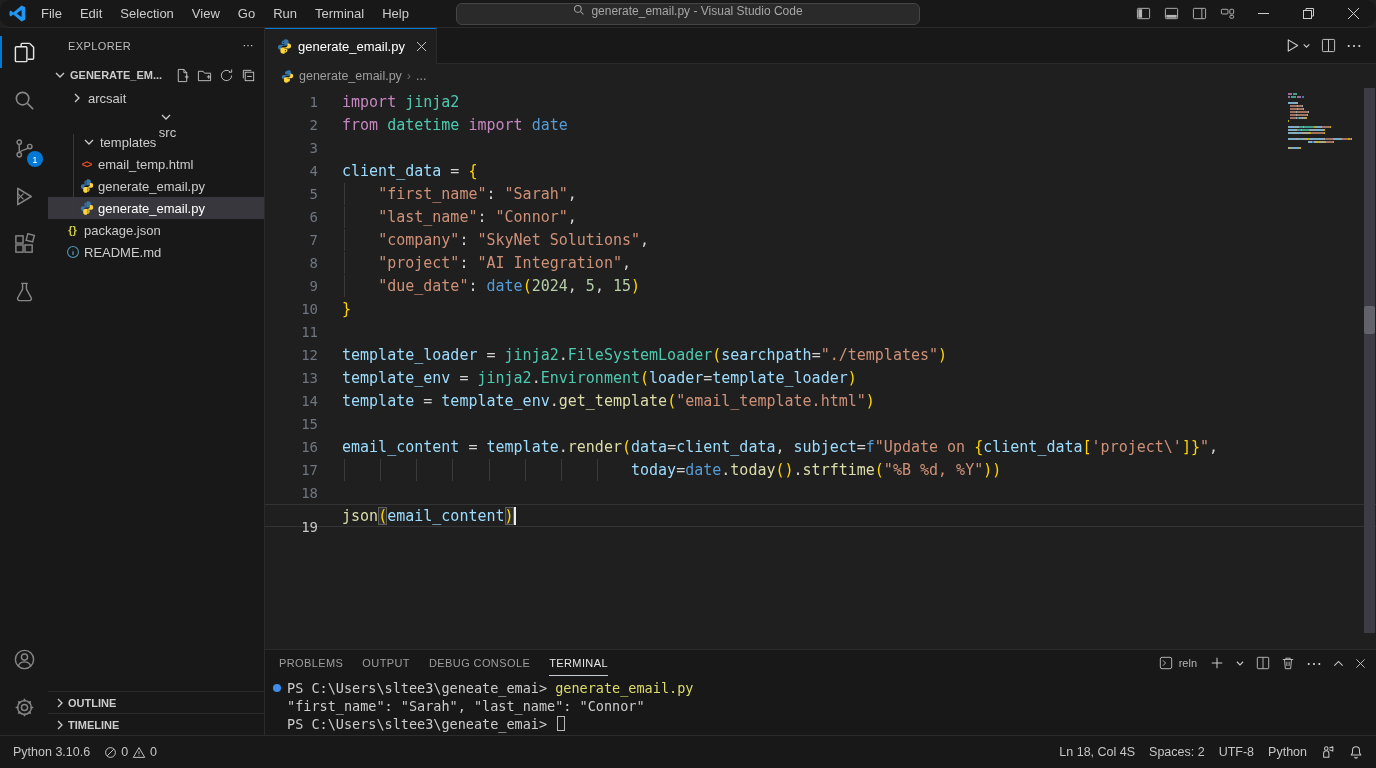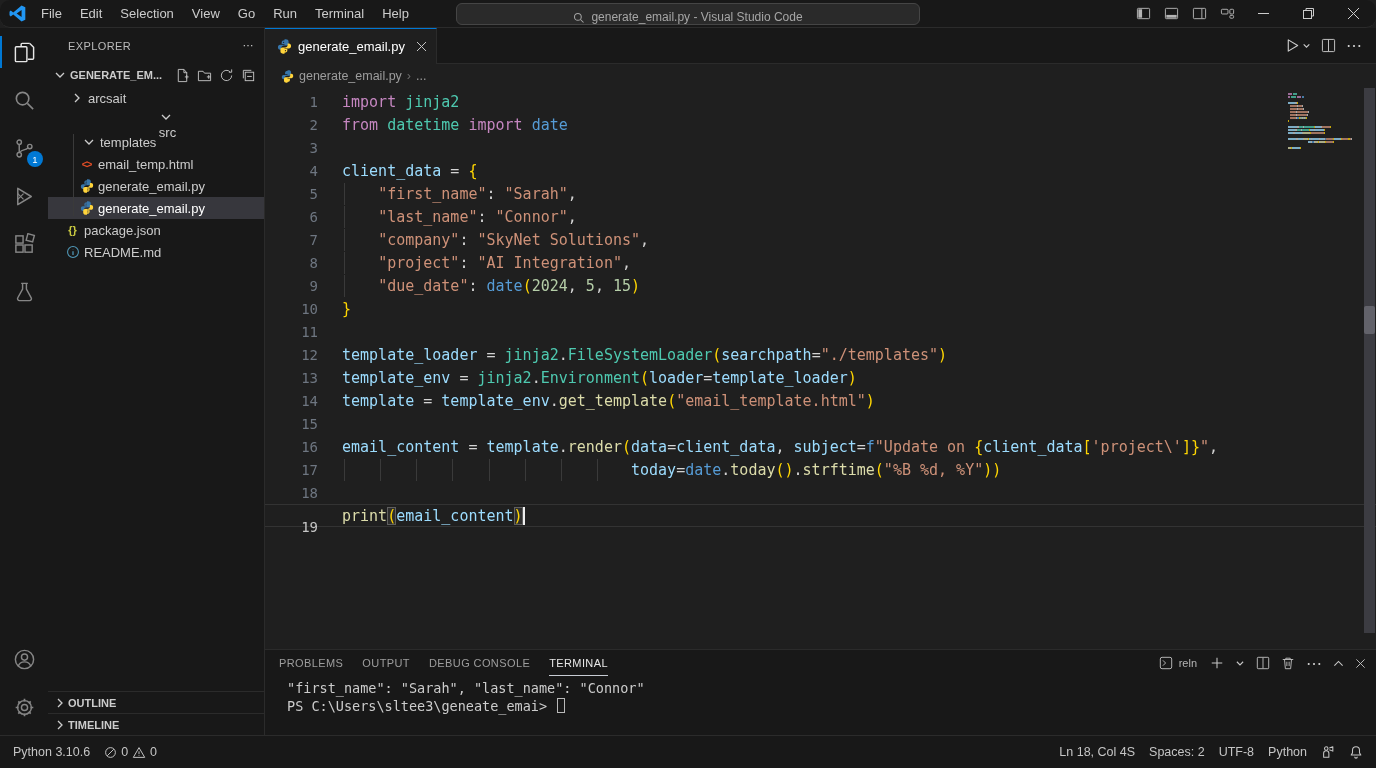--- a/index.html
+++ b/index.html
@@ -8,21 +8,21 @@
   svg { display:block; }
   #app { width:1376px; height:768px; display:flex; flex-direction:column; }
 
   
   #titlebar { height:28px; background:#181818; display:flex; align-items:center;
     border-bottom:1px solid #2b2b2b; position:relative; flex:none;border-radius:10px; }
   #logo { margin:0 6px 0 9px; }
   .menu-item { font-size:13px; color:#cccccc; padding:0 9px; line-height:28px; cursor:default; }
   #title-search { position:absolute; left:50%; top:3px; transform:translateX(-50%);
     width:464px; height:22px; background:#2a2a2a; border:1px solid #454545; border-radius:6px;
-    display:flex; align-items:flex-end; justify-content:center; gap:6px; color:#a6a6a6; font-size:12px; }
+    display:flex; align-items:flex-start; justify-content:center; gap:6px; color:#a6a6a6; font-size:12px; }
   #win-controls { margin-left:auto; display:flex; align-items:center; height:28px; }
   .layout-ic { width:28px; height:28px; display:flex; align-items:center; justify-content:center; color:#b6b6b6; }
   .win-btn { width:45px; height:28px; display:flex; align-items:center; justify-content:center; color:#cccccc; }
 
   
   #main { flex:1; display:flex; min-height:0; }
 
   
   #activitybar { width:48px; background:#181818; display:flex; flex-direction:column; align-items:center; flex:none; }
   .ab-item { width:48px; height:48px; display:flex; align-items:center; justify-content:center;
@@ -403,21 +403,21 @@
             <div class="line"><span class="ln">9</span><span class="lc"><span class="g" style="width: 1px;"></span><span class="p">    </span><span class="s">"due_date"</span><span class="p">: </span><span class="b">date</span><span class="y">(</span><span class="n">2024</span><span class="p">, </span><span class="n">5</span><span class="p">, </span><span class="n">15</span><span class="y">)</span></span></div>
             <div class="line"><span class="ln">10</span><span class="lc"><span class="y">}</span></span></div>
             <div class="line"><span class="ln">11</span><span class="lc"></span></div>
             <div class="line"><span class="ln">12</span><span class="lc"><span class="v">template_loader</span><span class="p"> = </span><span class="m">jinja2</span><span class="p">.</span><span class="m">FileSystemLoader</span><span class="y">(</span><span class="v">searchpath</span><span class="p">=</span><span class="s">"./templates"</span><span class="y">)</span></span></div>
             <div class="line"><span class="ln">13</span><span class="lc"><span class="v">template_env</span><span class="p"> = </span><span class="m">jinja2</span><span class="p">.</span><span class="m">Environment</span><span class="y">(</span><span class="v">loader</span><span class="p">=</span><span class="v">template_loader</span><span class="y">)</span></span></div>
             <div class="line"><span class="ln">14</span><span class="lc"><span class="v">template</span><span class="p"> = </span><span class="v">template_env</span><span class="p">.</span><span class="f">get_template</span><span class="y">(</span><span class="s">"email_template.html"</span><span class="y">)</span></span></div>
             <div class="line"><span class="ln">15</span><span class="lc"></span></div>
             <div class="line"><span class="ln">16</span><span class="lc"><span class="v">email_content</span><span class="p"> = </span><span class="v">template</span><span class="p">.</span><span class="f">render</span><span class="y">(</span><span class="v">data</span><span class="p">=</span><span class="v">client_data</span><span class="p">, </span><span class="v">subject</span><span class="p">=</span><span class="b">f</span><span class="s">"Update on </span><span class="y">{</span><span class="v">client_data</span><span class="y">[</span><span class="s">'project\'</span><span class="y">]</span><span class="y">}</span><span class="s">"</span><span class="p">,</span></span></div>
             <div class="line"><span class="ln">17</span><span class="lc"><span class="g" style="width: 254.12px;"></span><span class="p">                                </span><span class="v">today</span><span class="p">=</span><span class="b">date</span><span class="p">.</span><span class="f">today</span><span class="y">()</span><span class="p">.</span><span class="f">strftime</span><span class="y">(</span><span class="s">"%B %d, %Y"</span><span class="y">))</span></span></div>
             <div class="line"><span class="ln">18</span><span class="lc"></span></div>
-            <div class="line cur"><span class="ln">19</span><span class="lc"><span class="f">print</span><span class="y hl">(</span><span class="v">email_content</span><span class="y hl">)</span><span class="caret"></span></span></div>
+            <div class="line cur"><span class="ln">19</span><span class="lc"><span class="f">json</span><span class="y hl">(</span><span class="v">email_content</span><span class="y hl">)</span><span class="caret"></span></span></div>
           </div>
         <div id="minimap">
             <div class="mm-row"><span class="mm-tk" style="width: 4px; background: rgb(197, 134, 192);"></span><span class="mm-tk" style="width: 1px;"></span><span class="mm-tk" style="width: 4px; background: rgb(78, 201, 176);"></span></div>
             <div class="mm-row"><span class="mm-tk" style="width: 2px; background: rgb(197, 134, 192);"></span><span class="mm-tk" style="width: 1px;"></span><span class="mm-tk" style="width: 5px; background: rgb(78, 201, 176);"></span><span class="mm-tk" style="width: 1px;"></span><span class="mm-tk" style="width: 4px; background: rgb(197, 134, 192);"></span><span class="mm-tk" style="width: 1px;"></span><span class="mm-tk" style="width: 2px; background: rgb(86, 156, 214);"></span></div>
             <div class="mm-row"></div>
             <div class="mm-row"><span class="mm-tk" style="width: 7px; background: rgb(156, 220, 254);"></span><span class="mm-tk" style="width: 2px; background: rgb(212, 212, 212);"></span><span class="mm-tk" style="width: 1px; background: rgb(255, 214, 2);"></span></div>
             <div class="mm-row"><span class="mm-tk" style="width: 2px;"></span><span class="mm-tk" style="width: 7px; background: rgb(206, 145, 120);"></span><span class="mm-tk" style="width: 1px; background: rgb(212, 212, 212);"></span><span class="mm-tk" style="width: 4px; background: rgb(206, 145, 120);"></span><span class="mm-tk" style="width: 1px; background: rgb(212, 212, 212);"></span></div>
             <div class="mm-row"><span class="mm-tk" style="width: 2px;"></span><span class="mm-tk" style="width: 7px; background: rgb(206, 145, 120);"></span><span class="mm-tk" style="width: 1px; background: rgb(212, 212, 212);"></span><span class="mm-tk" style="width: 5px; background: rgb(206, 145, 120);"></span><span class="mm-tk" style="width: 1px; background: rgb(212, 212, 212);"></span></div>
             <div class="mm-row"><span class="mm-tk" style="width: 2px;"></span><span class="mm-tk" style="width: 6px; background: rgb(206, 145, 120);"></span><span class="mm-tk" style="width: 1px; background: rgb(212, 212, 212);"></span><span class="mm-tk" style="width: 11px; background: rgb(206, 145, 120);"></span><span class="mm-tk" style="width: 1px; background: rgb(212, 212, 212);"></span></div>
             <div class="mm-row"><span class="mm-tk" style="width: 2px;"></span><span class="mm-tk" style="width: 6px; background: rgb(206, 145, 120);"></span><span class="mm-tk" style="width: 1px; background: rgb(212, 212, 212);"></span><span class="mm-tk" style="width: 10px; background: rgb(206, 145, 120);"></span><span class="mm-tk" style="width: 1px; background: rgb(212, 212, 212);"></span></div>
@@ -483,20 +483,21 @@
                 </svg>
               </span>
             <span>
                 <svg width="11" height="11" viewBox="0 0 16 16">
                   <path d="M2 2l12 12M14 2L2 14" stroke="currentColor" stroke-width="1.3"></path>
                 </svg>
               </span>
           </div>
         </div>
         <div id="terminal">
+            <div class="term-line"><span class="t-dot"></span><span>PS C:\Users\sltee3\geneate_emai&gt; </span><span class="ty">generate_email.py</span></div>
             <div class="term-line"><span>"first_name": "Sarah", "last_name": "Connor"</span></div>
             <div class="term-line"><span>PS C:\Users\sltee3\geneate_emai&gt; </span><span class="t-caret"></span></div>
           </div>
       </div>
     </section>
   </div>
 
   <footer id="statusbar">
     <div class="sb-item">
       <span>Python 3.10.6</span>

